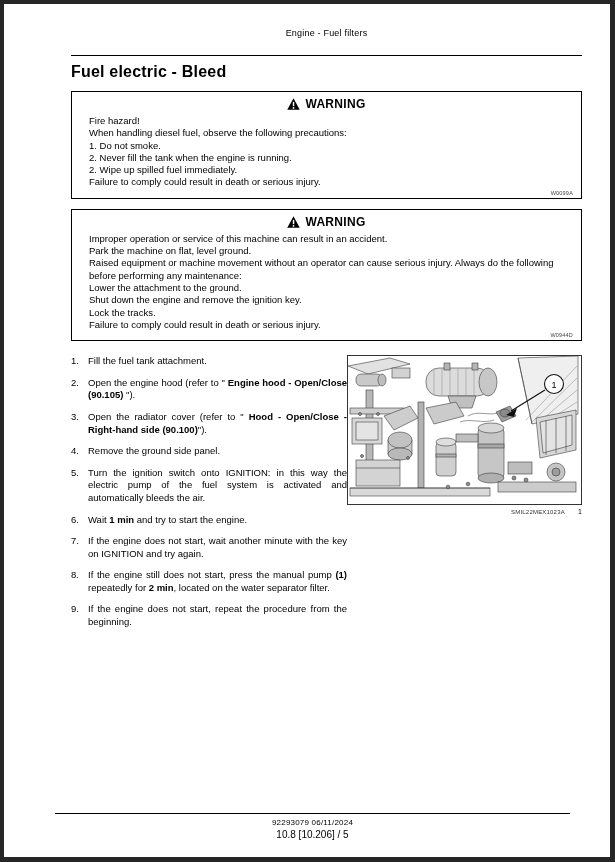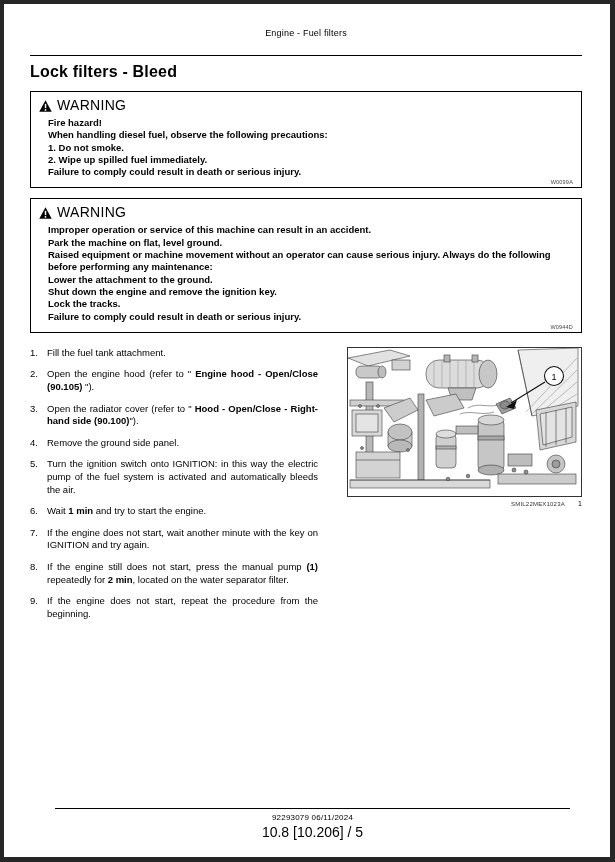--- a/index.html
+++ b/index.html
@@ -11,21 +11,21 @@
     position: relative;
     overflow: hidden;
   }
   .page {
     position: absolute;
     left: 4px; top: 4px; right: 5px; bottom: 5px;
     background: #ffffff;
   }
   .content {
     position: relative;
-    padding: 0 28px 0 26px;
+    padding: 0 28px 0 67px;
     height: 100%;
   }
   .running-header {
     text-align: center;
     font-size: 9px;
     padding-top: 24px;
     letter-spacing: 0.2px;
   }
   .rule {
     border: none;
@@ -40,28 +40,29 @@
   }
   .warnbox {
     border: 1.6px solid #000;
     padding: 4px 8px 2px 7px;
     margin-bottom: 10px;
   }
   .warnhead {
     display: flex;
     align-items: center;
     gap: 5px;
-    font-weight: normal;
-    font-size: 14px;
+    font-weight: bold;
+    font-size: 12px;
     margin: 1px 0 4px 1px;
     letter-spacing: 0.3px;
+    justify-content: center;
   }
   .warn-icon { width: 13px; height: 12px; display: inline-block; }
   .warnbody {
-    font-weight: bold;
+    font-weight: normal;
     font-size: 9.5px;
     line-height: 12.3px;
     padding-left: 10px;
     padding-right: 2px;
   }
   .warncode {
     text-align: right;
     font-size: 5.5px;
     color: #444;
     margin-top: 1px;
@@ -106,50 +107,51 @@
     bottom: 17px;
   }
   .footer .rule { margin: 0 0 4px 0; }
   .footer-doc {
     text-align: center;
     font-size: 8px;
     letter-spacing: 0.2px;
   }
   .footer-page {
     text-align: center;
-    font-size: 14px;
+    font-size: 10px;
     margin-top: 2px;
   }
 </style>
 </head>
 <body>
 
 <div class="page">
   <div class="content">
 
     <div class="running-header">Engine - Fuel filters</div>
     <hr class="rule">
 
-    <div class="page-title">Lock filters - Bleed</div>
+    <div class="page-title">Fuel electric - Bleed</div>
 
     <div class="warnbox">
       <div class="warnhead">
         <span class="warn-icon">
           <svg viewBox="0 0 24 22" width="13" height="12">
             <path d="M12 0.5 L23.5 21.5 H0.5 Z" fill="#000"></path>
             <rect x="10.7" y="7" width="2.7" height="8" fill="#fff"></rect>
             <circle cx="12" cy="18.2" r="1.7" fill="#fff"></circle>
           </svg>
         </span>
         <span>WARNING</span>
       </div>
       <div class="warnbody">
           <div>Fire hazard!</div>
           <div>When handling diesel fuel, observe the following precautions:</div>
           <div>1. Do not smoke.</div>
+          <div>2. Never fill the tank when the engine is running.</div>
           <div>2. Wipe up spilled fuel immediately.</div>
           <div>Failure to comply could result in death or serious injury.</div>
         </div>
       <div class="warncode">W0099A</div>
     </div>
 
     <div class="warnbox">
       <div class="warnhead">
         <span class="warn-icon">
           <svg viewBox="0 0 24 22" width="13" height="12">

